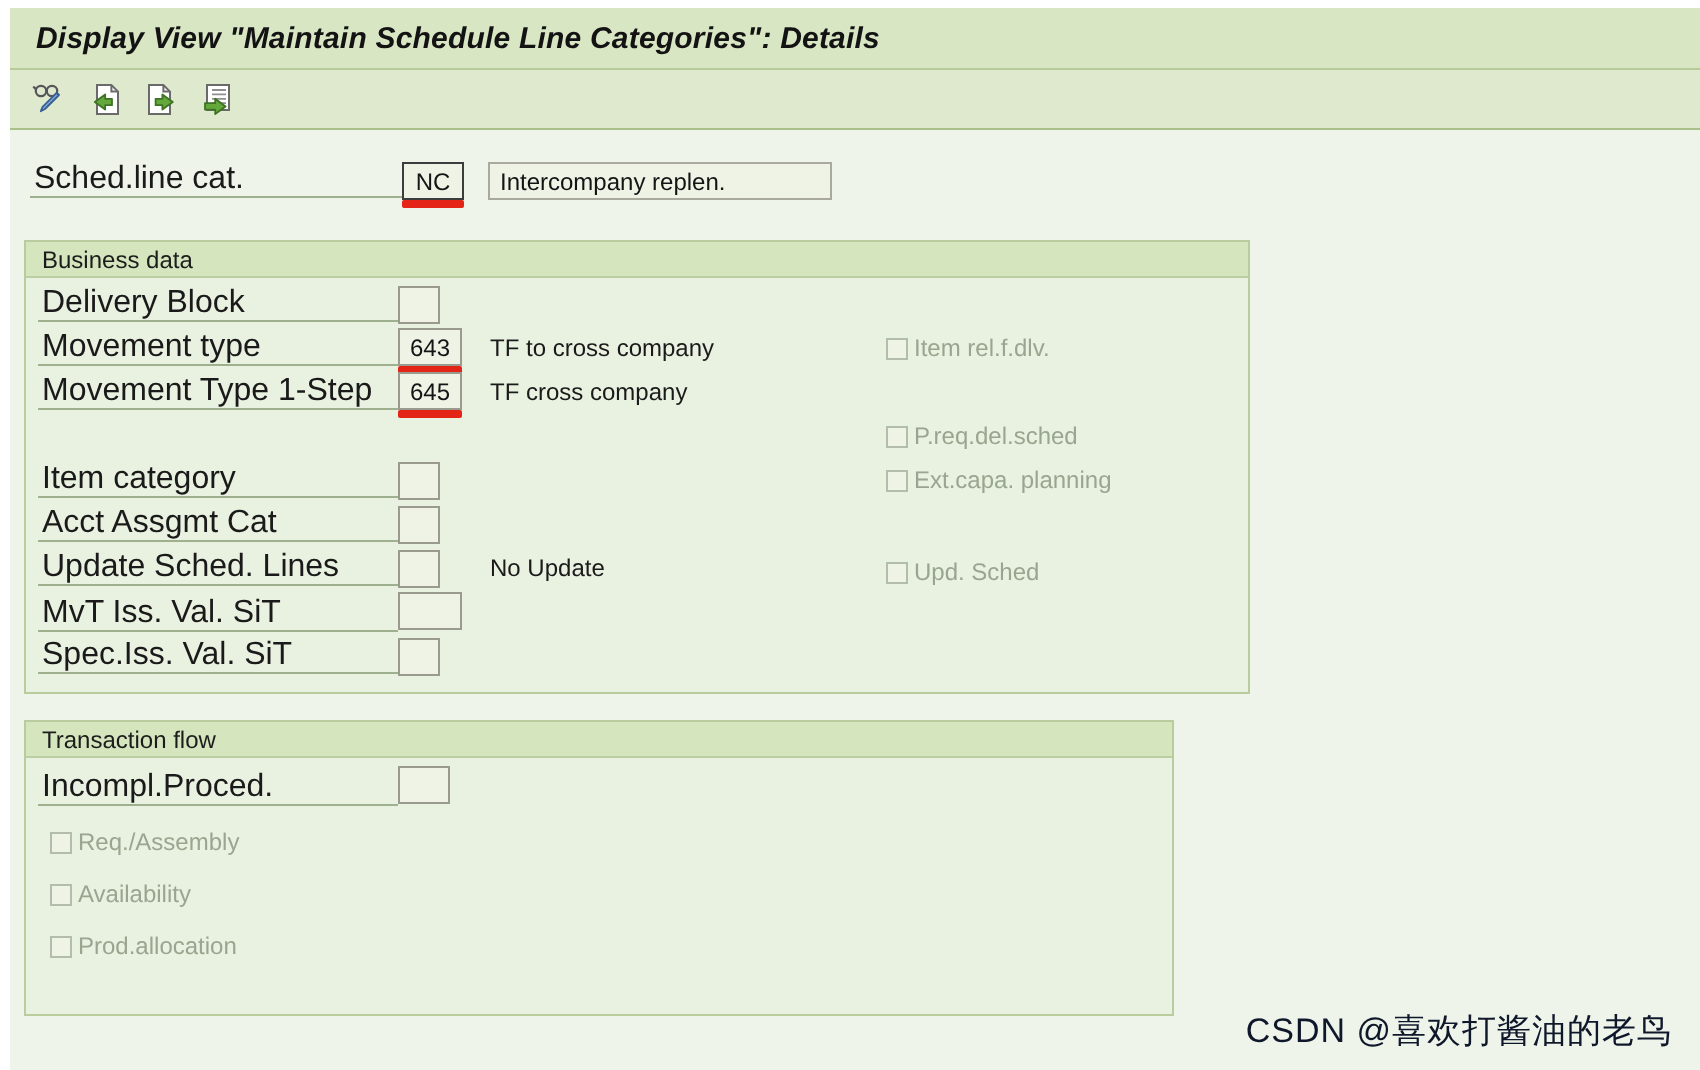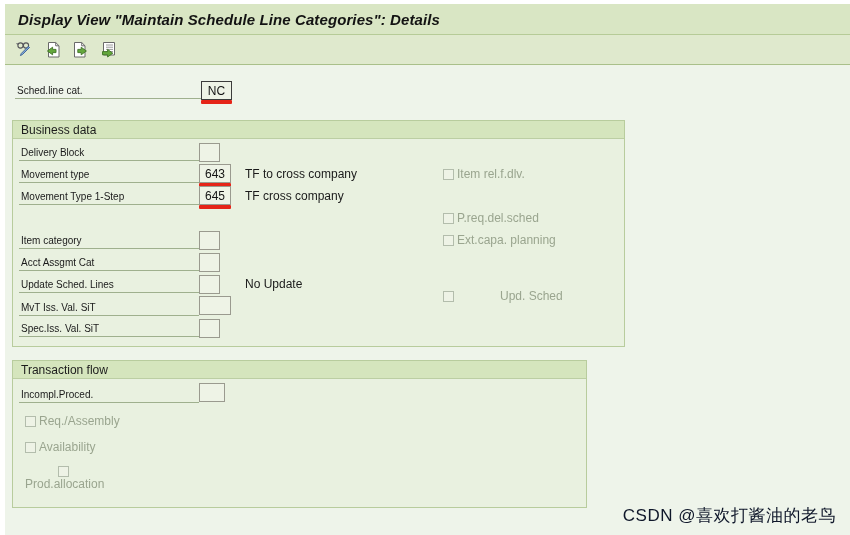--- a/index.html
+++ b/index.html
@@ -91,21 +91,21 @@
     background: #eef4ea;
   }
 
   
   #sched-row {
     position: absolute;
     left: 7px; top: 13px;
     width: 620px; height: 22px;
   }
   .lbl {
-    font-size: 10px;
+    font-size: 16px;
     color: #1a1a1a;
     white-space: nowrap;
   }
   
   .leader {
     position: absolute;
     border-bottom: 1px solid #9fb08e;
     height: 17px;
     box-sizing: border-box;
     display: flex;
@@ -265,20 +265,21 @@
   </div>
 
   <div id="content">
 
     <div id="sched-row">
       <div class="leader" style="left:3px; top:3px; width:186px;">
         <span class="lbl">Sched.line cat.</span>
       </div>
       <div class="fld focused" style="left:189px; top:2px; width:31px;">NC</div>
       <div class="redline" style="left:189px; top:21px; width:31px;"></div>
+      <div class="fld text-left" style="left:232px; top:2px; width:172px; border-color:#a9a99d;">Intercompany replen.</div>
     </div>
 
     <div class="panel" style="left:7px; top:54px; width:613px; height:227px;">
       <div class="panel-head">Business data</div>
       <div class="panel-body">
 
         <div class="frow" style="top:3px;">
           <div class="leader" style="left:6px; top:2px; width:180px;">
             <span class="lbl">Delivery Block</span>
           </div>
@@ -345,21 +346,21 @@
           <span class="chk-lbl">Item rel.f.dlv.</span>
         </div>
         <div class="chk-wrap disabled" style="left:430px; top:72px;">
           <span class="chk"></span>
           <span class="chk-lbl">P.req.del.sched</span>
         </div>
         <div class="chk-wrap disabled" style="left:430px; top:94px;">
           <span class="chk"></span>
           <span class="chk-lbl">Ext.capa. planning</span>
         </div>
-        <div class="chk-wrap disabled" style="left:430px; top:150px;gap:43px;">
+        <div class="chk-wrap disabled" style="left:430px; top:140px;">
           <span class="chk"></span>
           <span class="chk-lbl">Upd. Sched</span>
         </div>
 
       </div>
     </div>
 
     <div class="panel" style="left:7px; top:294px; width:575px; height:148px;">
       <div class="panel-head">Transaction flow</div>
       <div class="panel-body">
@@ -372,21 +373,21 @@
         </div>
 
         <div class="chk-wrap disabled" style="left:12px; top:35px;">
           <span class="chk"></span>
           <span class="chk-lbl">Req./Assembly</span>
         </div>
         <div class="chk-wrap disabled" style="left:12px; top:61px;justify-content:center;">
           <span class="chk"></span>
           <span class="chk-lbl">Availability</span>
         </div>
-        <div class="chk-wrap disabled" style="left:12px; top:87px;flex-direction:column;">
+        <div class="chk-wrap disabled" style="left:12px; top:87px;">
           <span class="chk"></span>
           <span class="chk-lbl">Prod.allocation</span>
         </div>
 
       </div>
     </div>
 
     <div id="watermark">CSDN @喜欢打酱油的老鸟</div>
 
   </div>

